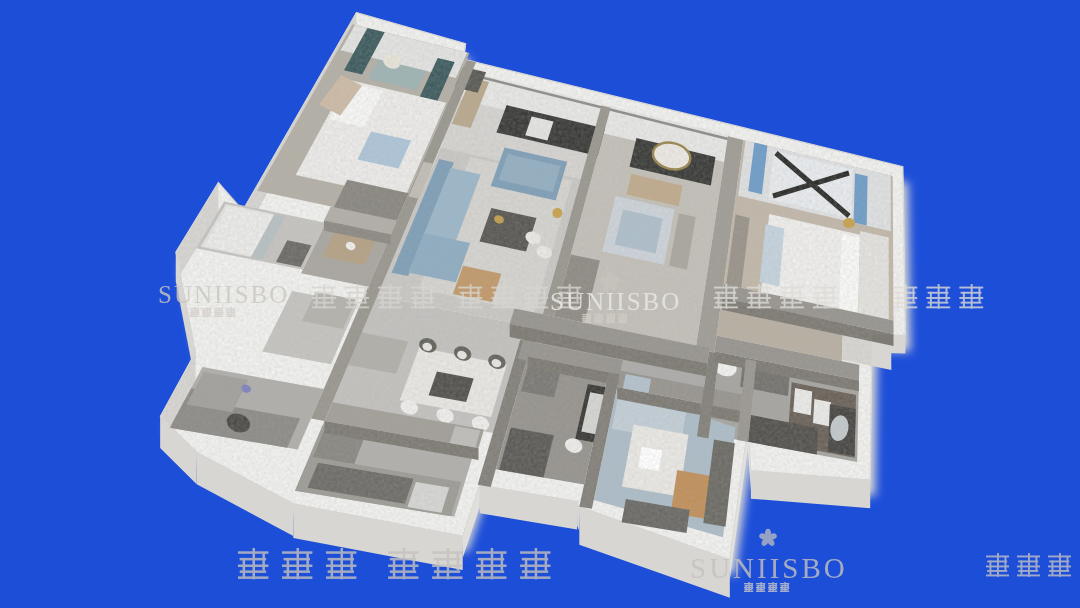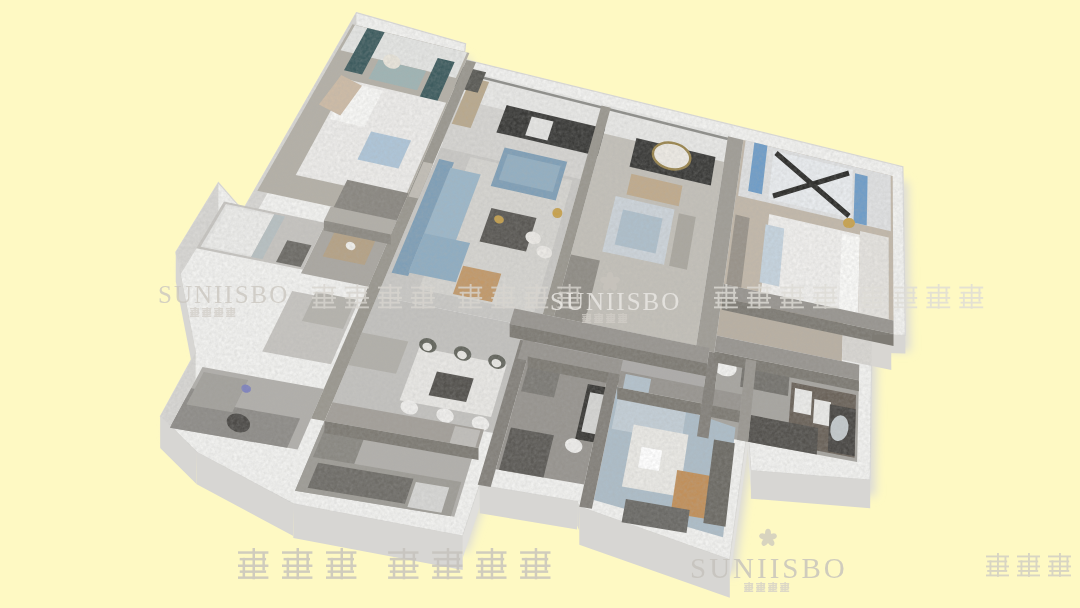--- a/index.html
+++ b/index.html
@@ -1,16 +1,16 @@
 <!DOCTYPE html>
 <html><head>
 <meta charset="utf-8">
 <style>
   html,body{margin:0;padding:0;background:#ffffff;}
-  .page{position:relative;width:1080px;height:608px;overflow:hidden;background:#fef9c3;
+  .page{position:relative;width:1080px;height:608px;overflow:hidden;background:#1d4ed8;
         font-family:"Liberation Sans", sans-serif;}
   svg{position:absolute;left:0;top:0;}
 </style>
 </head>
 <body>
 <div class="page">
 <svg width="1080" height="608" viewBox="0 0 1080 608">
 <defs>
   <filter id="soft" x="-20%" y="-20%" width="140%" height="140%">
           <feGaussianBlur stdDeviation="5"></feGaussianBlur>

